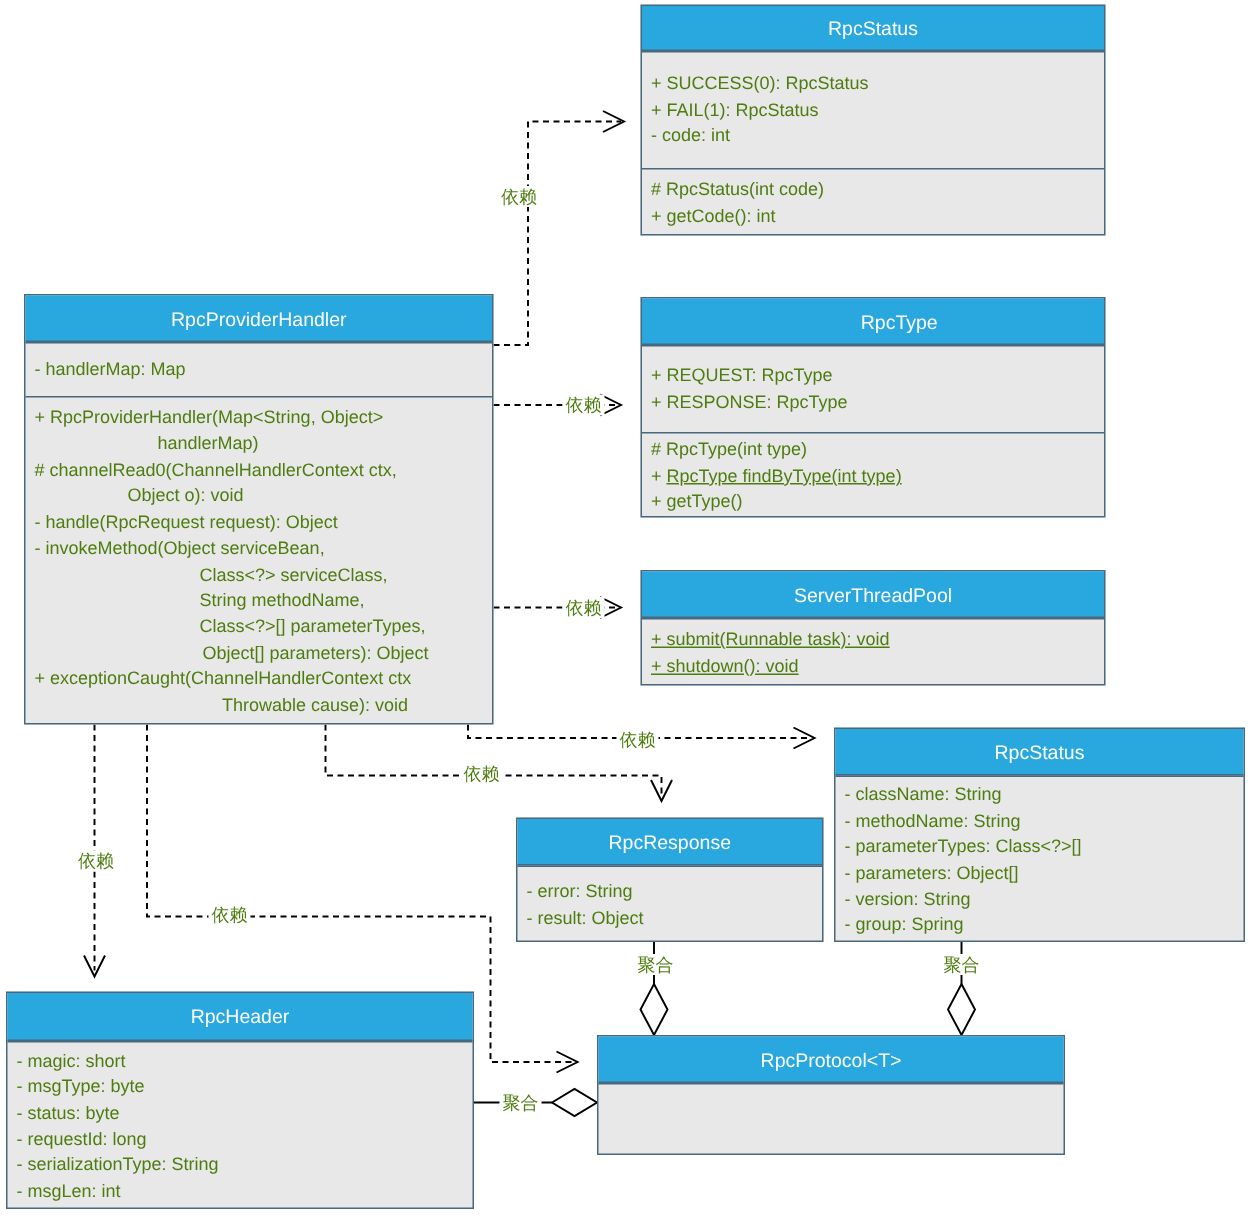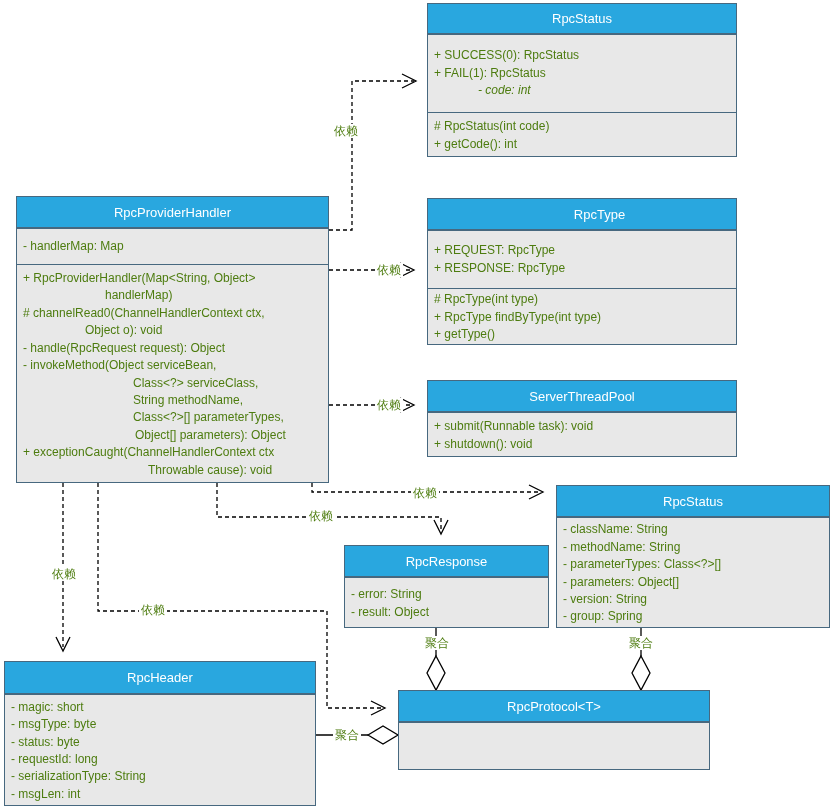--- a/index.html
+++ b/index.html
@@ -21,22 +21,22 @@
     flex:0 0 auto;white-space:nowrap;
   }
   .cls-sec{
     box-sizing:border-box;flex:0 0 auto;
     display:flex;flex-direction:column;justify-content:center;
     padding:0 6px;color:#4d7c0f;font-size:12px;line-height:17.4px;
     border-top:1.4px solid #47687F;overflow:hidden;
   }
   .cls-sec:first-of-type{border-top:none;}
   .cls-sec .line{white-space:nowrap;}
-  .cls-sec .it{font-style:italic;margin-left:44px;}
-  .cls-sec .ul{margin-top:31px;}
+  .cls-sec .it{}
+  .cls-sec .ul{text-decoration:underline;margin-top:31px;}
   .edge-label{
     position:absolute;transform:translate(-50%,-50%);
     background:#ffffff;color:#4d7c0f;font-size:12px;line-height:14px;
     padding:0 2px;white-space:nowrap;
   }
 </style>
 </head>
 <body>
 
 <div class="canvas">

